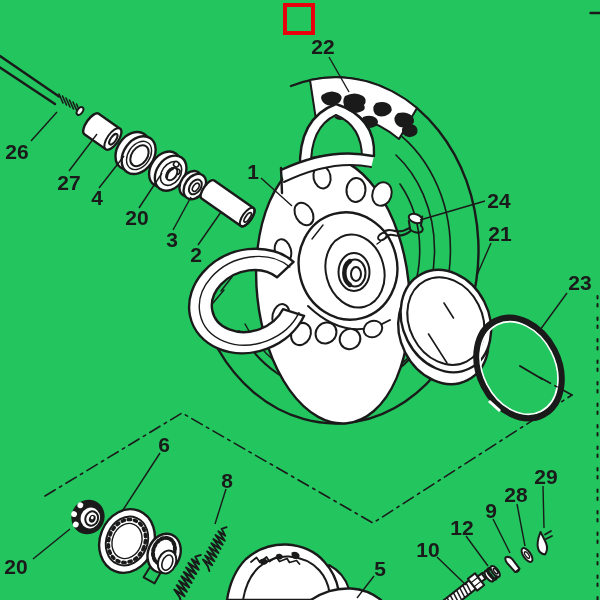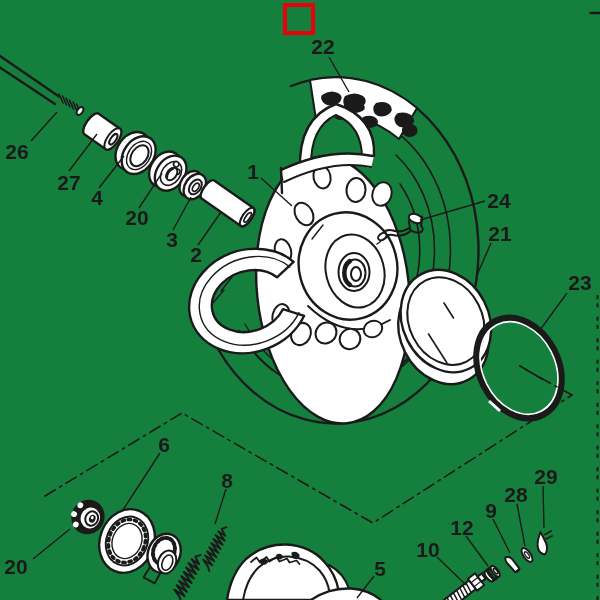--- a/index.html
+++ b/index.html
@@ -1,16 +1,16 @@
 <!DOCTYPE html>
 <html><head>
 <meta charset="utf-8">
 <style>
   html,body{margin:0;padding:0;background:#ffffff;}
-  #stage{width:600px;height:600px;position:relative;background:#15803d;overflow:hidden;}
+  #stage{width:600px;height:600px;position:relative;background:#22c55e;overflow:hidden;}
   svg{display:block;}
   .ln{stroke:#1a1a1a;fill:none;stroke-linecap:round;stroke-linejoin:round;}
   .w1{stroke-width:1.4}
   .w16{stroke-width:1.6}
   .w2{stroke-width:2}
   .w3{stroke-width:2.4}
   .wf{fill:#ffffff;}
   .bk{fill:#1a1a1a;stroke:none;}
   .leader{stroke:#1a1a1a;stroke-width:1.4;fill:none;}
   .plbl{font-family:"Liberation Sans",sans-serif;font-size:21px;font-weight:700;fill:#1a1a1a;text-anchor:middle;}

